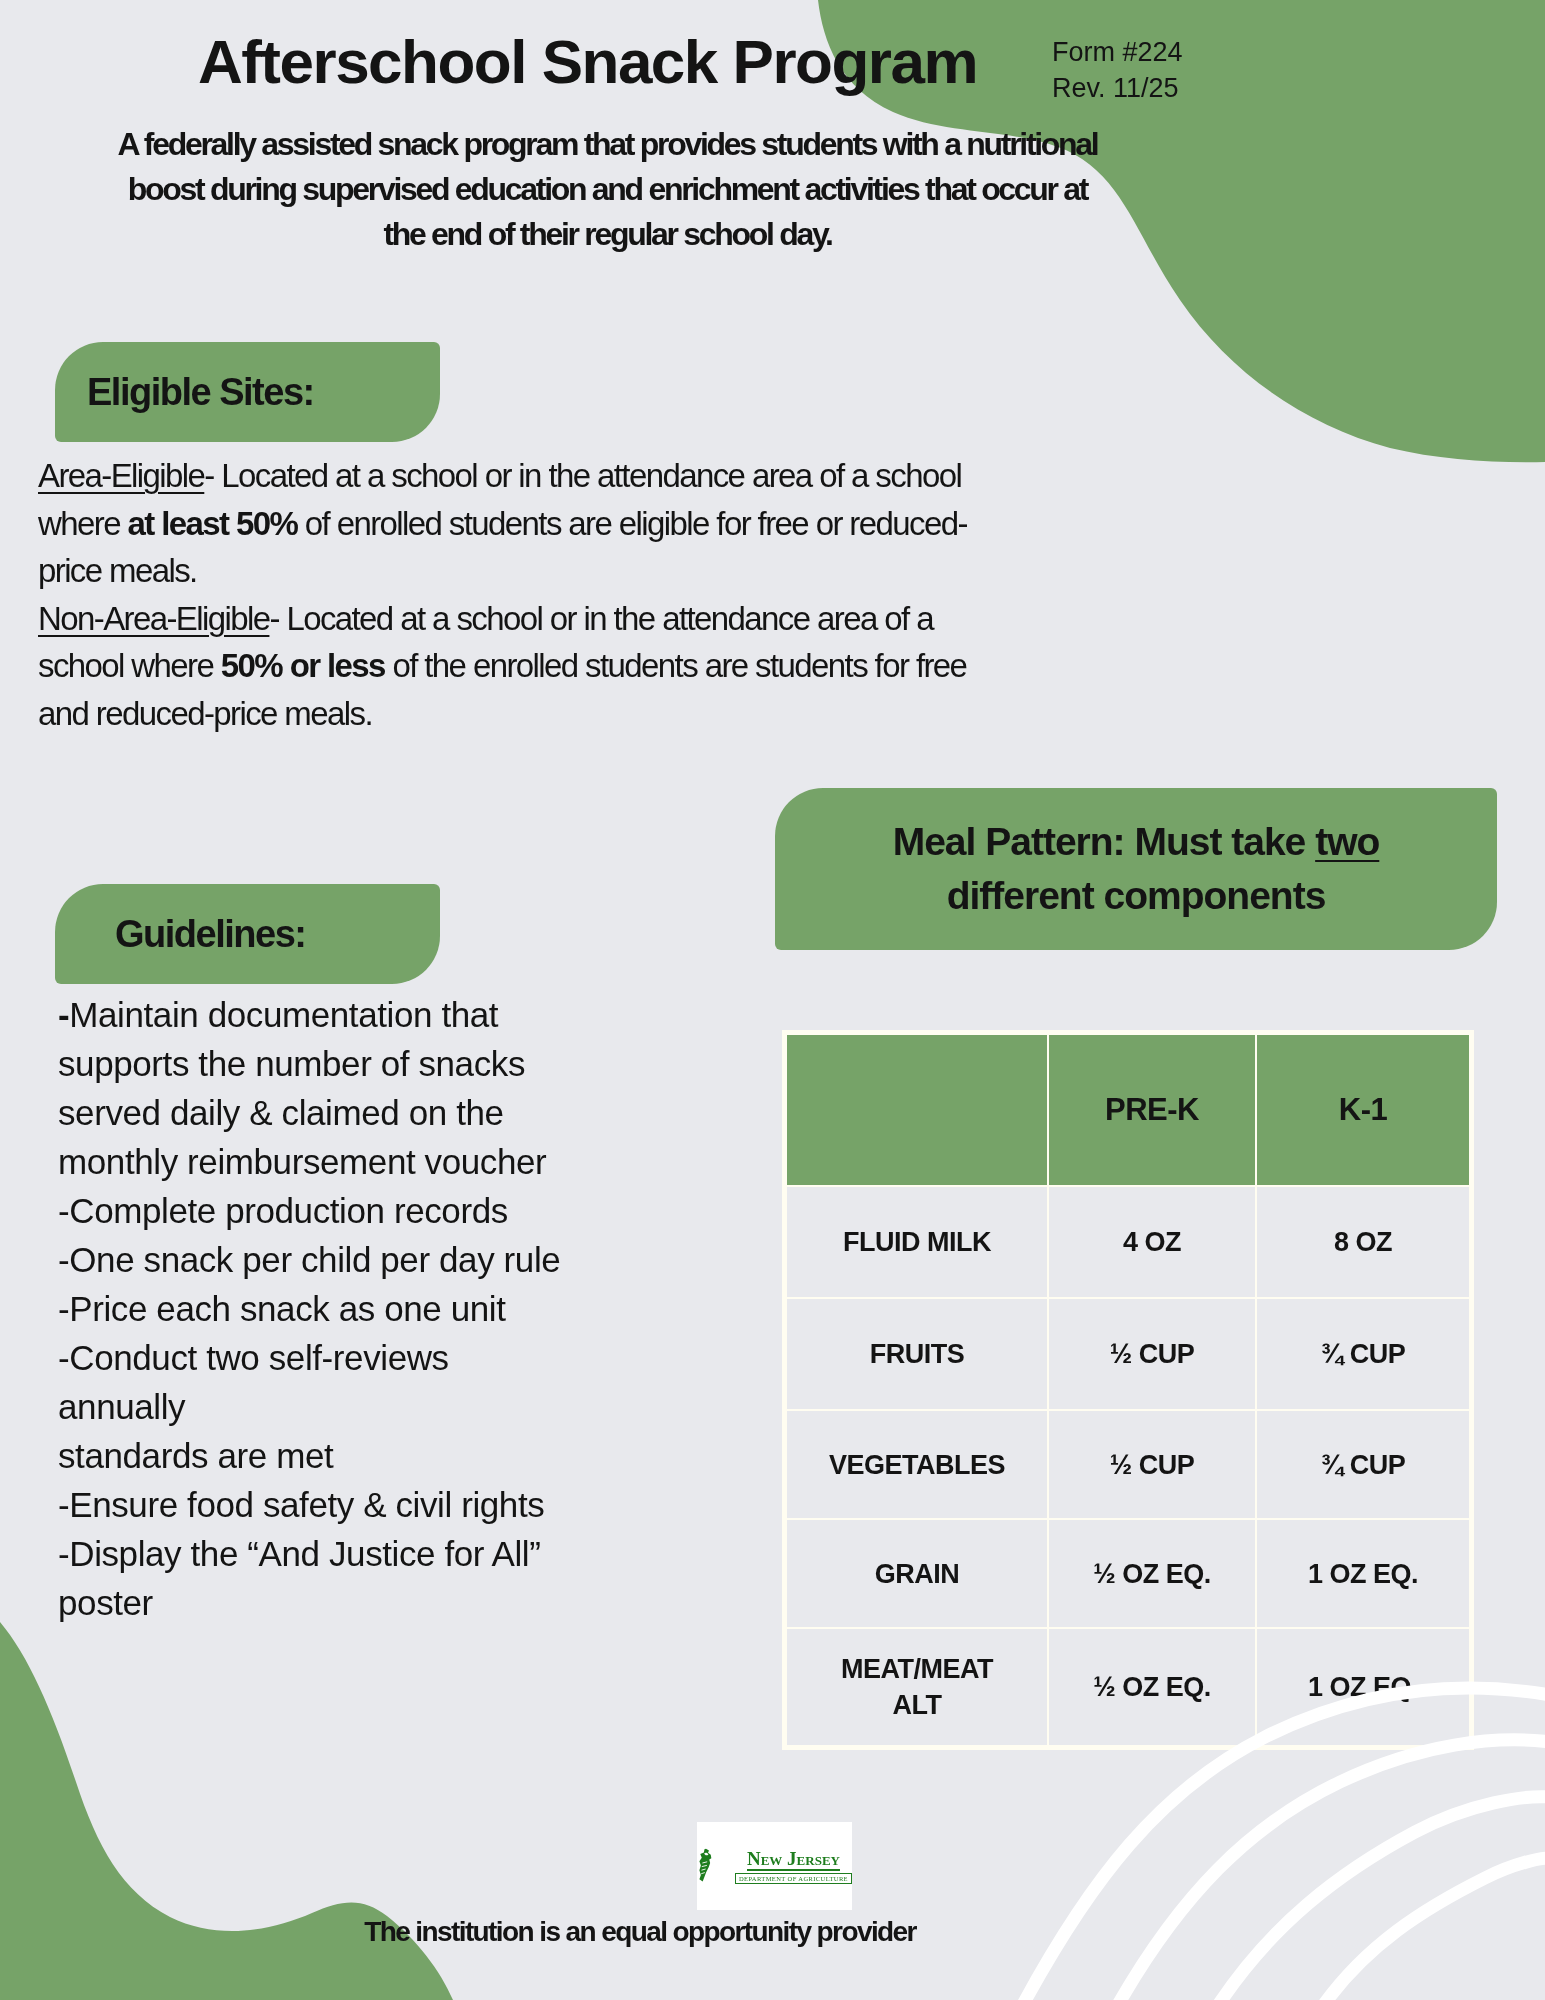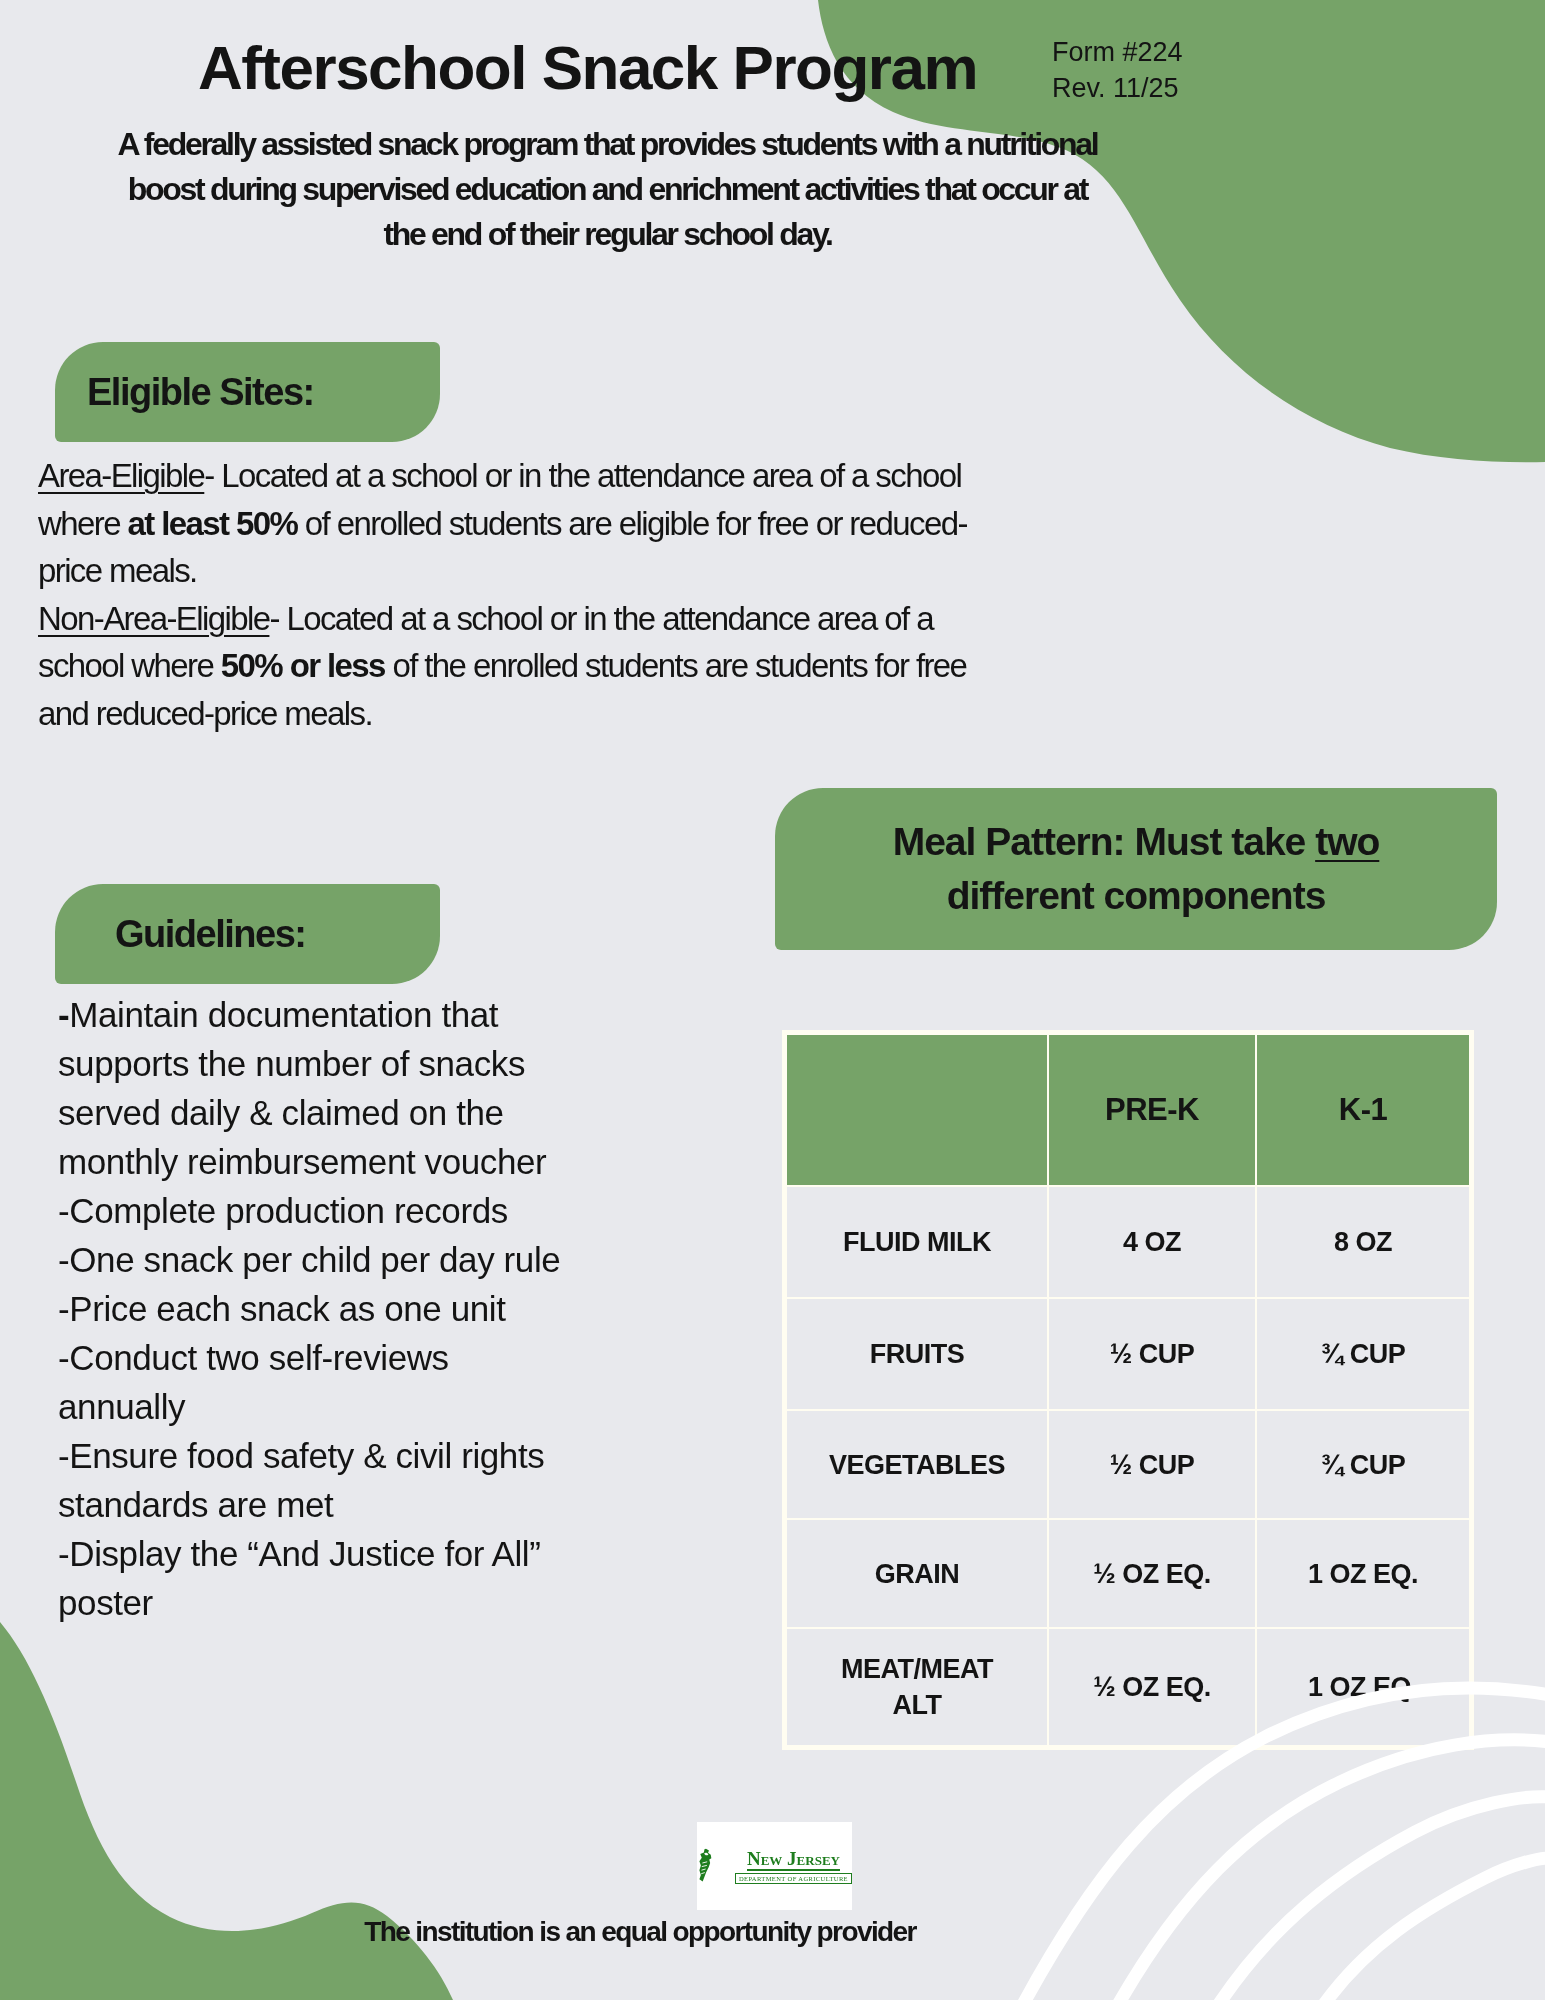--- a/index.html
+++ b/index.html
@@ -15,21 +15,21 @@
   .page{
     position:relative;width:1545px;height:2000px;overflow:hidden;
     background:var(--bg);margin:0 auto;
   }
   .bg-layer,.fg-layer{position:absolute;inset:0;width:1545px;height:2000px;pointer-events:none;}
   .bg-layer{z-index:0;}
   .content{position:absolute;inset:0;z-index:1;}
   .fg-layer{z-index:2;}
 
   .title{
-    position:absolute;left:0;top:31px;width:1175px;text-align:center;
+    position:absolute;left:0;top:25px;width:1175px;text-align:center;
     font-size:62px;font-weight:700;letter-spacing:-1.5px;line-height:1.2;
   }
   .form-ref{
     position:absolute;left:1052px;top:34px;font-size:27px;line-height:36px;
     font-weight:400;
   }
   .subtitle{
     position:absolute;left:0;top:122px;width:1215px;text-align:center;
     font-size:32px;font-weight:700;letter-spacing:-2.3px;line-height:45px;
   }
@@ -154,22 +154,22 @@
     <div class="guidelines-block">
         <div class="line"><span style="font-weight: 700;">-</span><span>Maintain documentation that</span></div>
         <div class="line"><span>supports the number of snacks</span></div>
         <div class="line"><span>served daily &amp; claimed on the</span></div>
         <div class="line"><span>monthly reimbursement voucher</span></div>
         <div class="line"><span>-Complete production records</span></div>
         <div class="line"><span>-One snack per child per day rule</span></div>
         <div class="line"><span>-Price each snack as one unit</span></div>
         <div class="line"><span>-Conduct two self-reviews</span></div>
         <div class="line"><span>annually</span></div>
+        <div class="line"><span>standards are met</span></div>
         <div class="line"><span>-Ensure food safety &amp; civil rights</span></div>
-        <div class="line"><span>standards are met</span></div>
         <div class="line"><span>-Display the “And Justice for All”</span></div>
         <div class="line"><span>poster</span></div>
       </div>
 
     <div class="mp-heading">
         <div class="line"><span>Meal Pattern: Must take </span><u>two</u></div>
         <div class="line"><span>different components</span></div>
       </div>
 
     <div class="meal-table">

